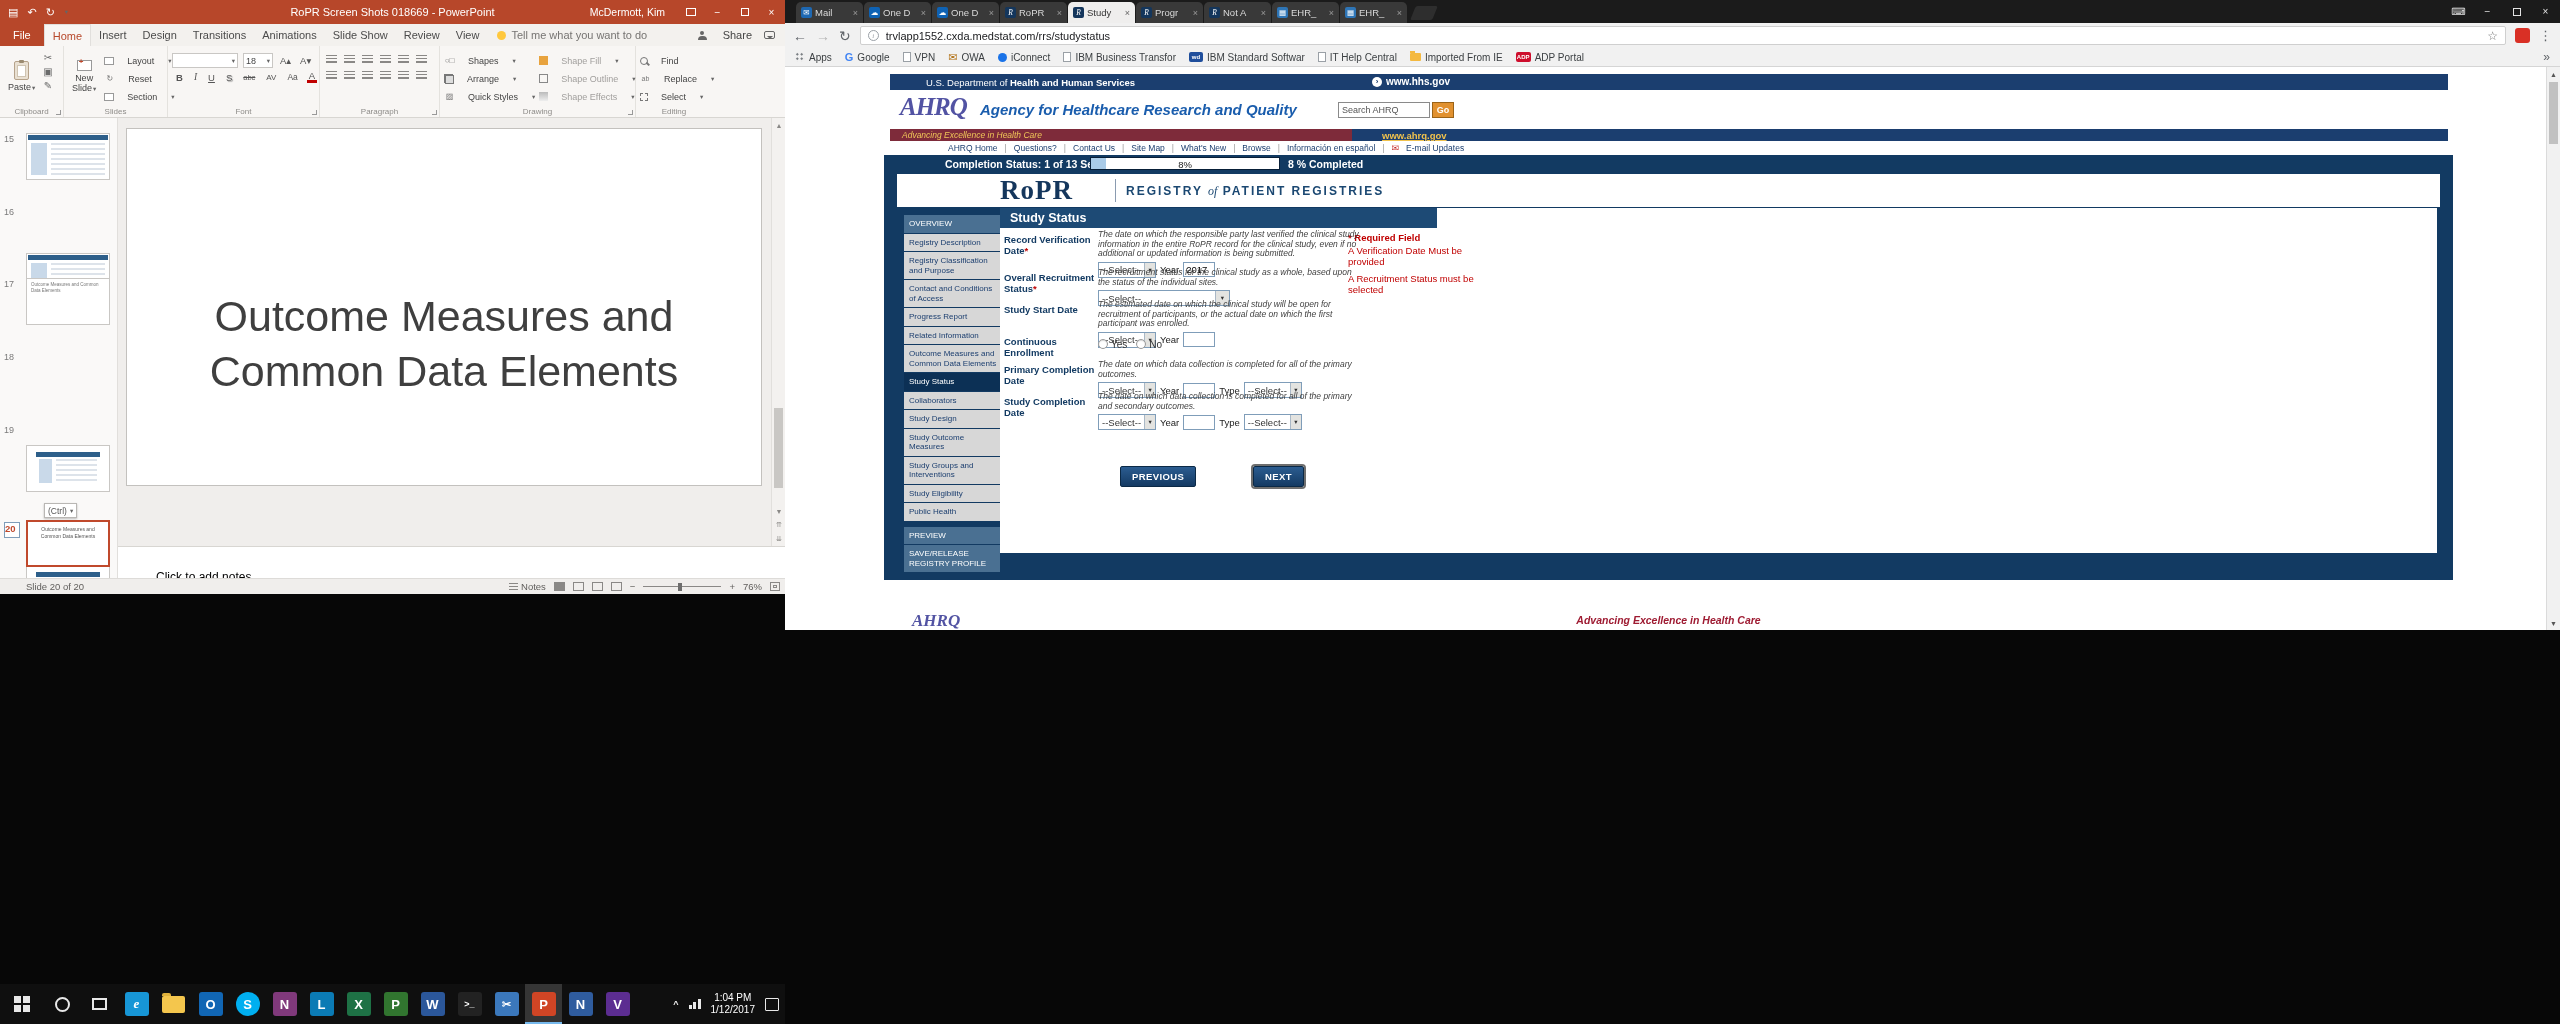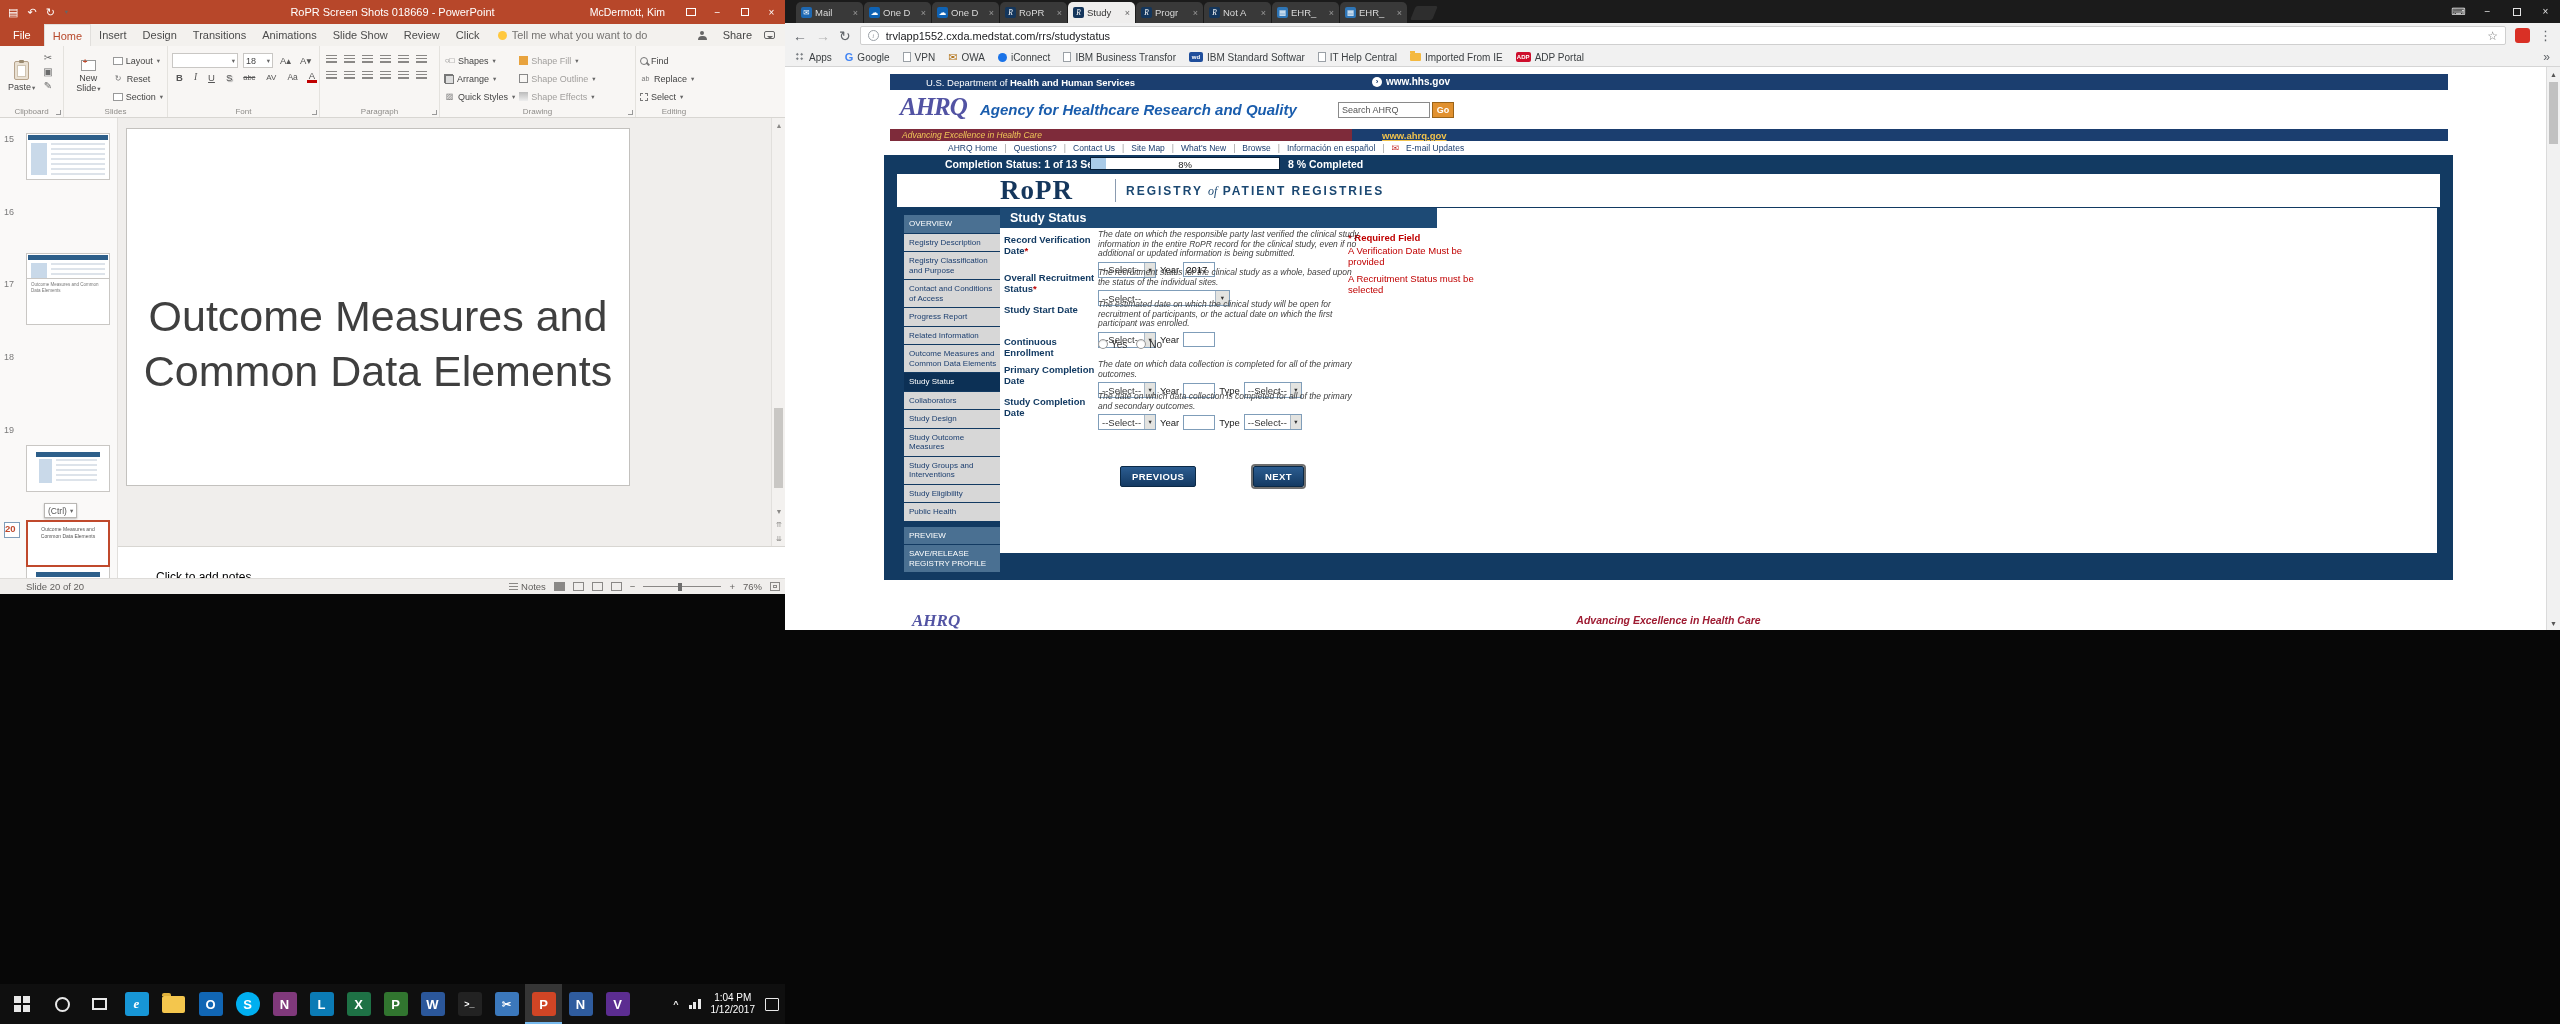--- a/index.html
+++ b/index.html
@@ -34,21 +34,21 @@
 .dlg{position:absolute;right:2px;bottom:2px;width:5px;height:5px;border-right:1.5px solid #999;border-bottom:1.5px solid #999}
 .bigbtn{display:flex;flex-direction:column;align-items:center;justify-content:center;gap:2px;font-size:9px;color:#444;padding:0 4px;text-align:center;line-height:10px}
 .dd{font-size:6.5px;color:#666;margin-left:1px}
 .mini-col{display:flex;flex-direction:column;gap:4px;padding-top:4px}
 .mic{font-size:10px;color:#6b6b6b;line-height:10px;text-align:center}
 .clip-ic{width:15px;height:19px;background:#E9E0D2;border:1px solid #B5A28A;border-radius:2px;position:relative}
 .clip-ic::before{content:"";position:absolute;left:2px;top:3px;right:2px;bottom:2px;background:#fff;border:1px solid #CFC4B2}
 .clip-ic::after{content:"";position:absolute;left:4px;top:-2px;width:5px;height:3px;background:#9a8a70;border-radius:1px}
 .newslide-ic{width:15px;height:11px;background:#fff;border:1px solid #999;position:relative}
 .newslide-ic::after{content:"+";position:absolute;left:1px;top:-4px;color:#C0492C;font-size:8px;font-weight:bold}
-.srow{display:flex;align-items:center;gap:3px;font-size:9px;color:#444;height:16px;white-space:nowrap}
+.srow{display:flex;align-items:center;gap:13px;font-size:9px;color:#444;height:16px;white-space:nowrap}
 .sic{font-size:8px;color:#777;width:11px;text-align:center;flex:none}
 .sicbox{width:10px;height:8px;border:1px solid #999;background:#fff;flex:none}
 .combo{border:1px solid #C9C7C4;background:#fff;height:15px;display:flex;align-items:center;font-size:9px;color:#444;padding:0 2px;gap:2px}
 .fbtn{font-size:9.5px;color:#555;padding:0 2px}
 .fcol{display:flex;flex-direction:column;gap:3px;padding-top:4px}
 .frow2{display:flex;align-items:center;gap:5px}
 .lines{width:11px;height:9px;background:repeating-linear-gradient(to bottom,#8a8886 0 1.2px,transparent 1.2px 3.2px);display:inline-block}
 .pbtn{width:15px;height:13px;display:flex;align-items:center;justify-content:center}
 .sqfill{width:9px;height:9px;background:#E8A33E;display:inline-block;flex:none}
 .sqline{width:9px;height:9px;border:1.5px solid #888;display:inline-block;flex:none}
@@ -71,21 +71,21 @@
 .shot .sside{position:absolute;left:4px;top:9px;bottom:4px;width:16px;background:#C9D9E9}
 .shot .sbody{position:absolute;left:24px;right:4px;top:9px;bottom:4px;background:repeating-linear-gradient(to bottom,#DDE3EA 0 2px,transparent 2px 5px)}
 .shot.inset .sbar{left:9px;right:9px;top:6px}
 .shot.inset .sside{left:12px;top:13px;bottom:8px;width:13px}
 .shot.inset .sbody{left:29px;right:12px;top:13px;bottom:8px}
 .txt17{font-size:4.5px;line-height:5.5px;color:#777;padding:3px 4px}
 .txt20{display:flex;align-items:center;justify-content:center;text-align:center;font-size:5px;line-height:6.5px;color:#555;padding:4px 9px}
 .ctrlbtn{position:absolute;left:44px;top:385px;height:15px;background:#fff;border:1px solid #B9B7B4;display:flex;align-items:center;gap:2px;font-size:8.5px;color:#555;padding:0 3px;box-shadow:0 1px 2px rgba(0,0,0,.25)}
 
 #slidearea{position:absolute;left:118px;top:118px;width:653px;height:428px;background:#F0EEEC}
-#slide{position:absolute;left:8px;top:10px;width:504px;height:358px;background:#fff;border:1px solid #C3C1BE}
+#slide{position:absolute;left:8px;top:10px;width:636px;height:358px;background:#fff;border:1px solid #C3C1BE}
 #slide .titletext{position:absolute;left:0;right:0;top:160px;text-align:center;font-size:43px;line-height:55px;color:#3F3F3F}
 #ppt-sb{position:absolute;right:0;top:118px;width:14px;height:428px;background:#F3F1EF;border-left:1px solid #E1DFDC}
 .sbbtn{width:14px;height:14px;display:flex;align-items:center;justify-content:center;font-size:7px;color:#8a8886}
 #ppt-sb .vthumb{position:absolute;left:2px;right:2px;top:290px;height:80px;background:#C9C7C4}
 #ppt-sb .bot{position:absolute;bottom:0;left:0;display:flex;flex-direction:column}
 #notes{position:absolute;left:118px;top:546px;width:667px;height:32px;background:#fff;border-top:1px solid #D8D6D2}
 #notes .ph{position:absolute;left:38px;top:23px;font-size:12px;color:#000000}
 #ppt-status{position:absolute;left:0;top:578px;width:785px;height:16px;background:#F0EEEC;border-top:1px solid #DDDBD8;font-size:9.5px;color:#605E5C;display:flex;align-items:center}
 #ppt-status .lft{margin-left:26px}
 #ppt-status .rgt{margin-left:auto;display:flex;align-items:center;gap:8px;padding-right:5px}
@@ -239,21 +239,21 @@
   </div>
   <div id="ppt-tabs">
     <span class="ftab">File</span>
     <span class="rtab active">Home</span>
     <span class="rtab">Insert</span>
     <span class="rtab">Design</span>
     <span class="rtab">Transitions</span>
     <span class="rtab">Animations</span>
     <span class="rtab">Slide Show</span>
     <span class="rtab">Review</span>
-    <span class="rtab">Click</span>
+    <span class="rtab">View</span>
     <span class="tellme">
         <span class="bulb"></span>
         <span>Tell me what you want to do</span>
       </span>
     <span id="tabs-right">
       <span style="display:flex;align-items:center;gap:16px">
           <span class="person"></span>
           <span>Share</span>
         </span>
       <span class="cmticon"></span>

